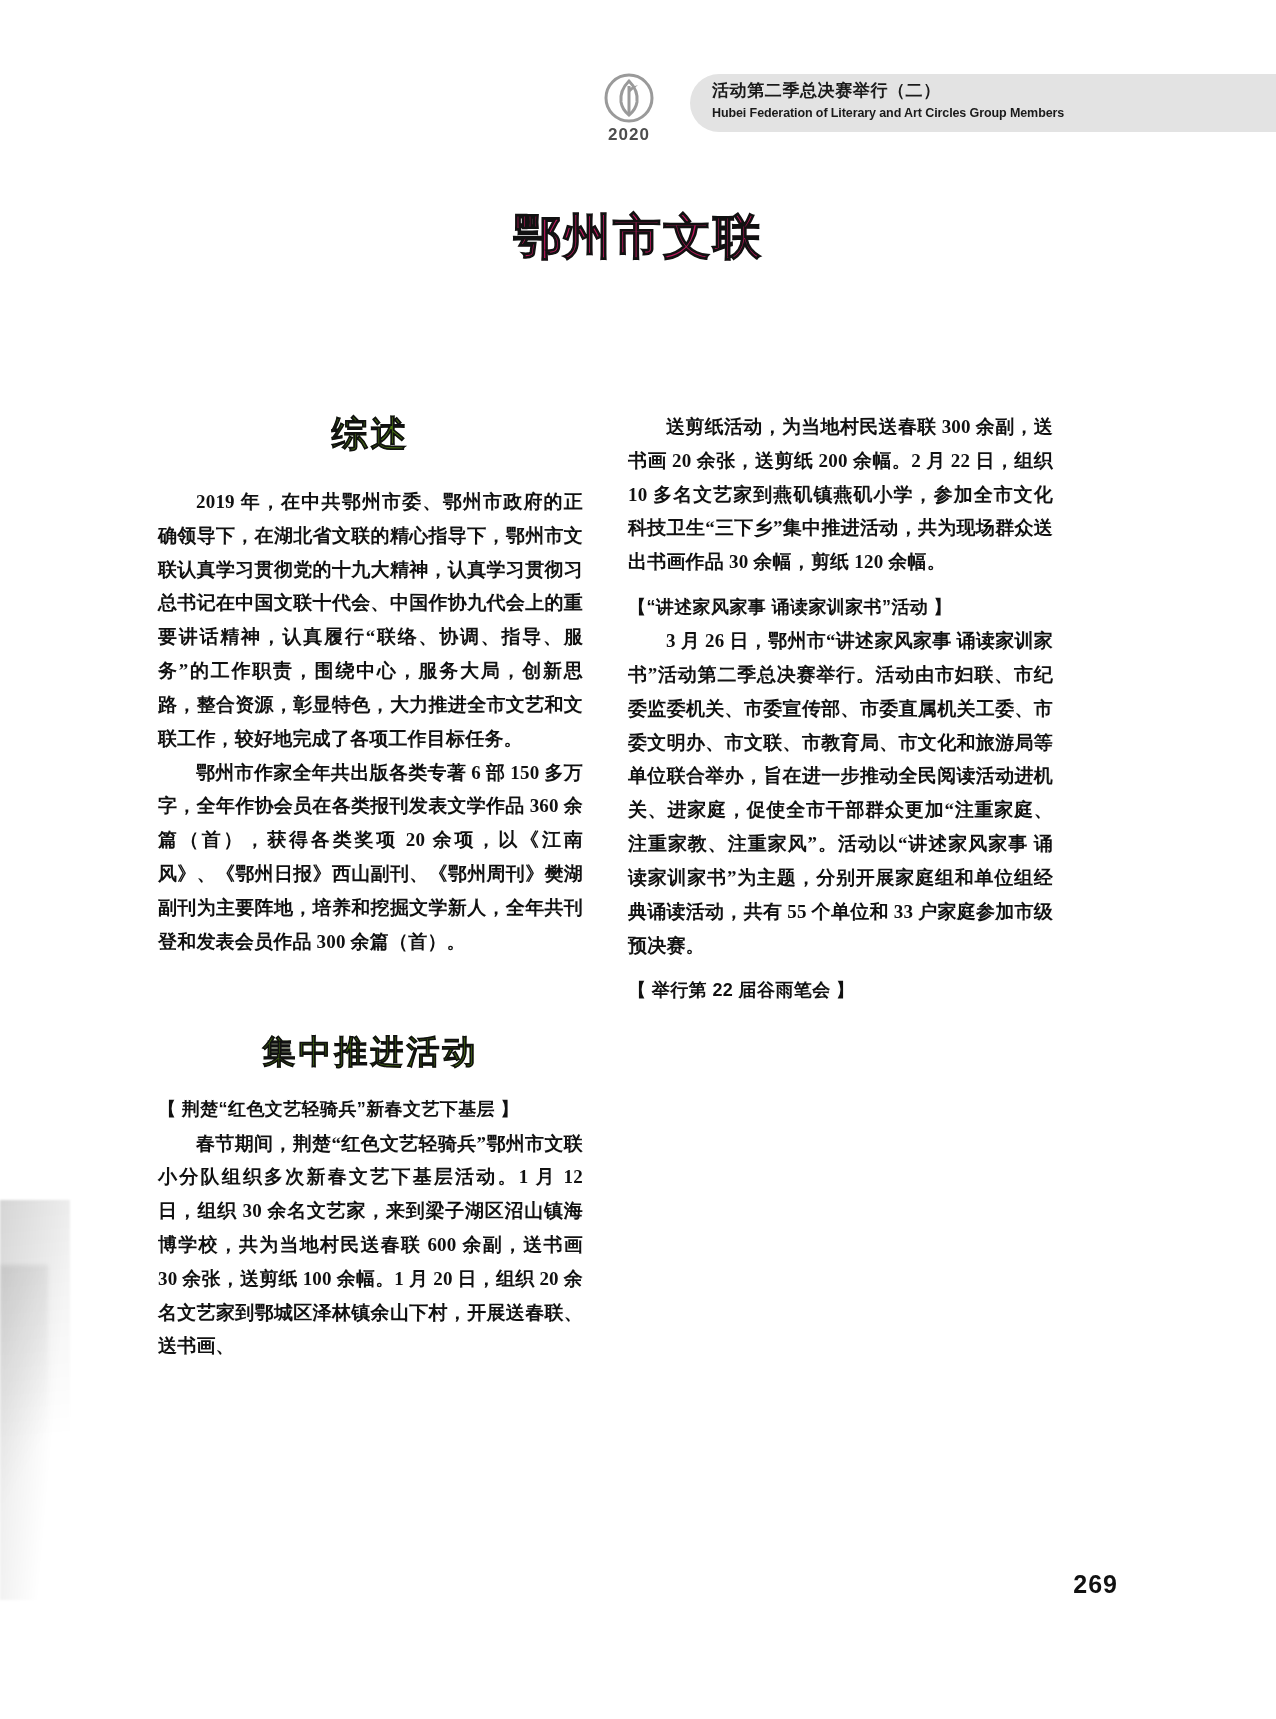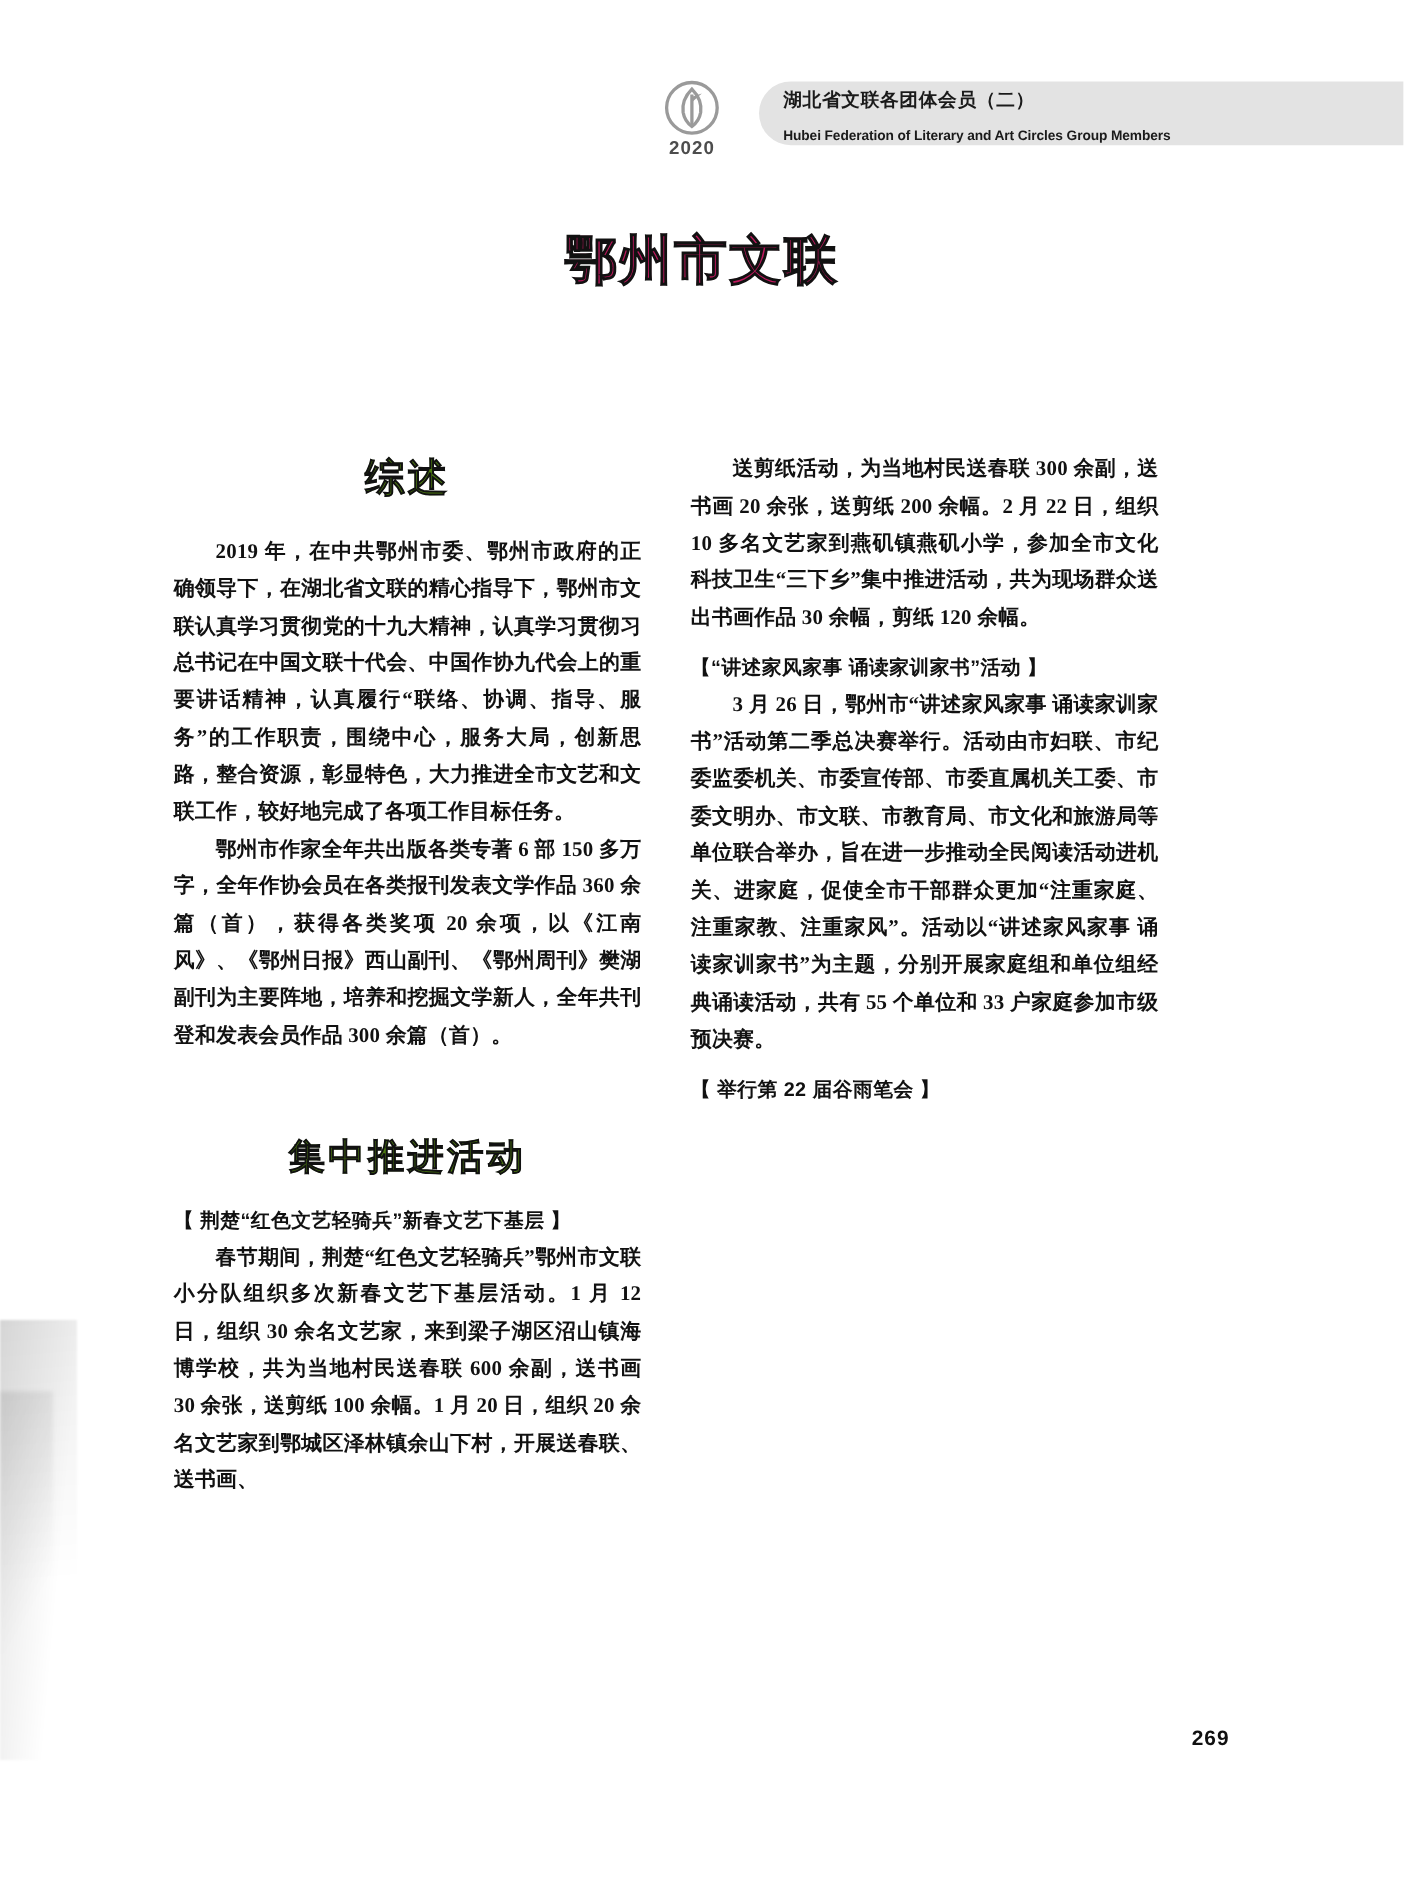--- a/index.html
+++ b/index.html
@@ -93,21 +93,21 @@
     color: #1a1a1a;
     line-height: 1.3;
   }
   .header-en {
     font-family: "Liberation Sans", sans-serif;
     font-weight: bold;
     font-size: 12.5px;
     letter-spacing: -0.1px;
     color: #1a1a1a;
     line-height: 1.3;
-    margin-top: 13px;
+    margin-top: 3px;
   }
 
   
   .doc-title {
     position: absolute;
     top: 205px;
     left: 0;
     right: 0;
     text-align: center;
     font-family: "Liberation Sans", sans-serif;
@@ -176,21 +176,21 @@
   }
   p.body.cont { text-indent: 2em; }
 
   
   .folio {
     position: absolute;
     right: 158px;
     top: 1570px;
     font-family: "Liberation Sans", sans-serif;
     font-weight: bold;
-    font-size: 19px;
+    font-size: 25px;
     letter-spacing: 1px;
     color: #111111;
   }
 </style>
 </head>
 <body>
 
 <div class="page">
 
   <div class="watermark"></div>
@@ -205,21 +205,21 @@
           <circle cx="26" cy="26" r="23" fill="none" stroke="#9a9a9a" stroke-width="3"></circle>
           <path d="M26 9 C20 15 17 22 18 30 C19 36 22 40 26 43 C30 40 33 36 34 30 C35 22 32 15 26 9 Z" fill="none" stroke="#9a9a9a" stroke-width="3"></path>
           <path d="M26 14 L26 43" stroke="#9a9a9a" stroke-width="3" fill="none"></path>
           <path d="M26 16 L35 13 L26 21" fill="#9a9a9a"></path>
         </svg>
       </span>
       <div class="header-year">2020</div>
     </div>
 
     <div class="header-text">
-      <div class="header-cn">湖北省文联各团体会员（二）</div>
+      <div class="header-cn">活动第二季总决赛举行（二）</div>
       <div class="header-en">Hubei Federation of Literary and Art Circles Group Members</div>
     </div>
   </div>
 
   <div class="doc-title">鄂州市文联</div>
 
   <div class="columns">
 
     <div class="col col-left">
       <h2 class="section-title">综述</h2>

